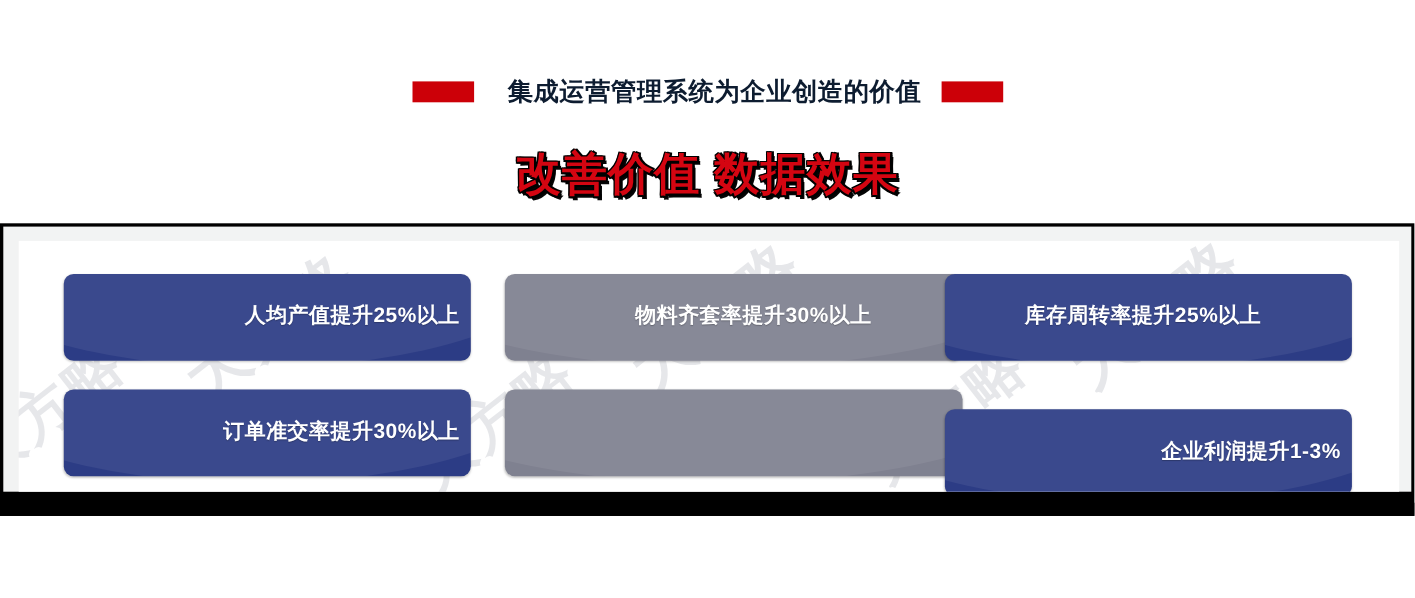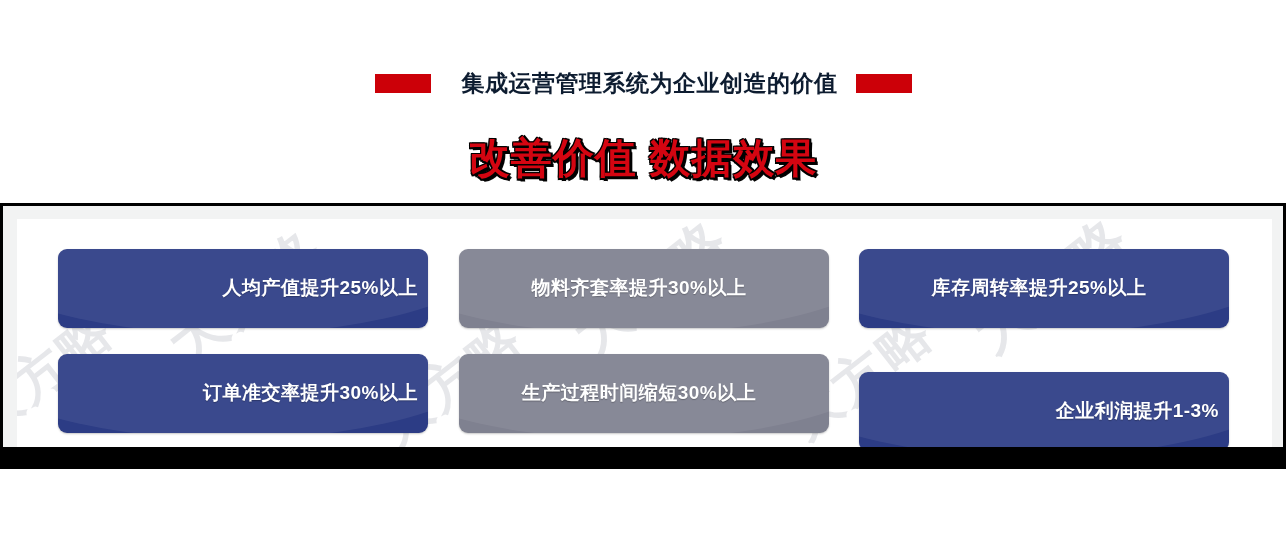--- a/index.html
+++ b/index.html
@@ -153,21 +153,21 @@
     position: absolute;
     width: 370px;
     height: 79px;
     border-radius: 9px;
     overflow: hidden;
     display: flex;
     align-items: center;
     box-shadow: 0 1px 2px rgba(0,0,0,0.22);
   }
   .card.blue  { background: #2c3c85; }
-  .card.gray  { background: #7f8190; }
+  .card.gray  { background: #7f8190; padding-left: 46px; }
 
   .card .sheen {
     position: absolute;
     left: -28%;
     top: -128%;
     width: 150%;
     height: 235%;
     border-radius: 50%;
     background: rgba(255,255,255,0.065);
     pointer-events: none;
@@ -250,21 +250,20 @@
             <span class="label">库存周转率提升25%以上</span>
           </div>
 
           <div class="card blue c3 align-left">
             <span class="sheen"></span>
             <span class="label">订单准交率提升30%以上</span>
           </div>
 
           <div class="card gray c4">
             <span class="sheen"></span>
-            <span class="label">生产过程时间缩短30%以上</span>
           </div>
 
           <div class="card blue c5 align-left">
             <span class="sheen"></span>
             <span class="label">企业利润提升1-3%</span>
           </div>
 
         </div>
 
       </div>

